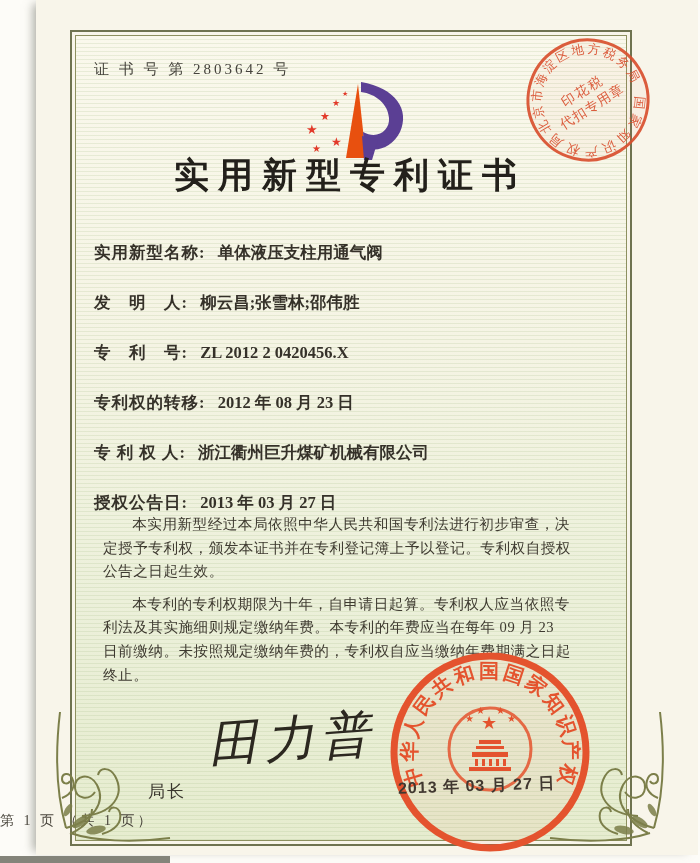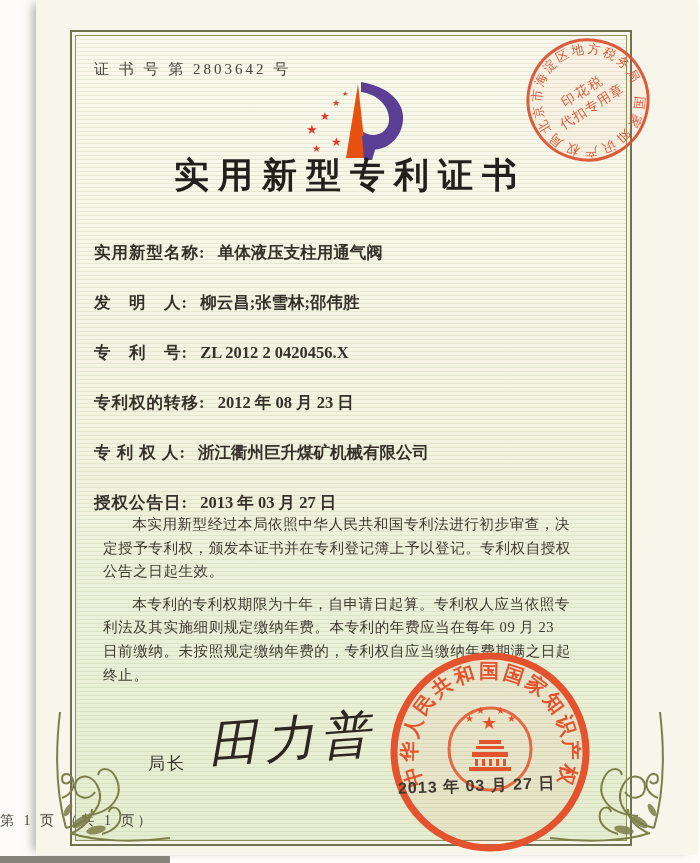--- a/index.html
+++ b/index.html
@@ -30,21 +30,21 @@
   .cert-title{
     position:absolute;left:0;top:152px;width:100%;text-align:center;
     font-size:35px;font-weight:700;letter-spacing:9px;color:#23201b;
   }
   .fields{position:absolute;left:94px;top:242px;width:480px;display:flex;flex-direction:column;gap:28px;}
   .frow{font-size:16.5px;line-height:22px;color:#353129;font-weight:600;white-space:nowrap;}
   .frow .lab{letter-spacing:1px;}
   .frow .val{margin-left:8px;font-weight:600;}
   .bodytext{position:absolute;left:94px;top:504px;width:486px;color:#3e3a30;}
   .bodytext p{margin:9px;font-size:14.6px;line-height:23.6px;text-indent:2em;letter-spacing:.5px;}
-  .director{position:absolute;left:148px;top:752px;font-size:17px;letter-spacing:2px;color:#3a362e;}
+  .director{position:absolute;left:148px;top:780px;font-size:17px;letter-spacing:2px;color:#3a362e;}
   .signature{
     position:absolute;left:208px;top:706px;font-size:50px;color:#2c2820;
     font-style:italic;letter-spacing:6px;transform:rotate(-4deg);
   }
   .footer{
     position:absolute;left:0;top:812px;width:100%;text-align:left;
     font-size:14px;letter-spacing:3px;color:#4a463d;
   }
   .main-seal{position:absolute;left:383px;top:645px;width:215px;height:215px;}
   .seal-date{

